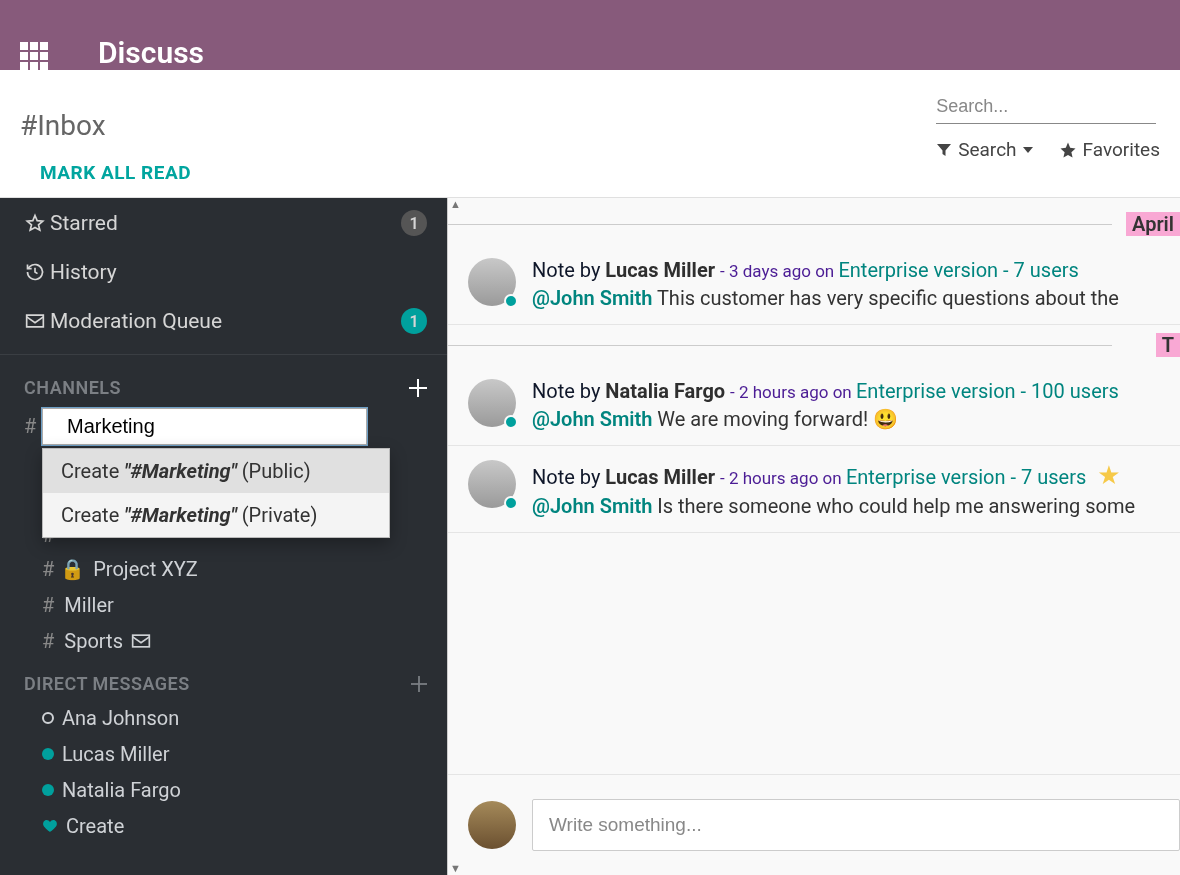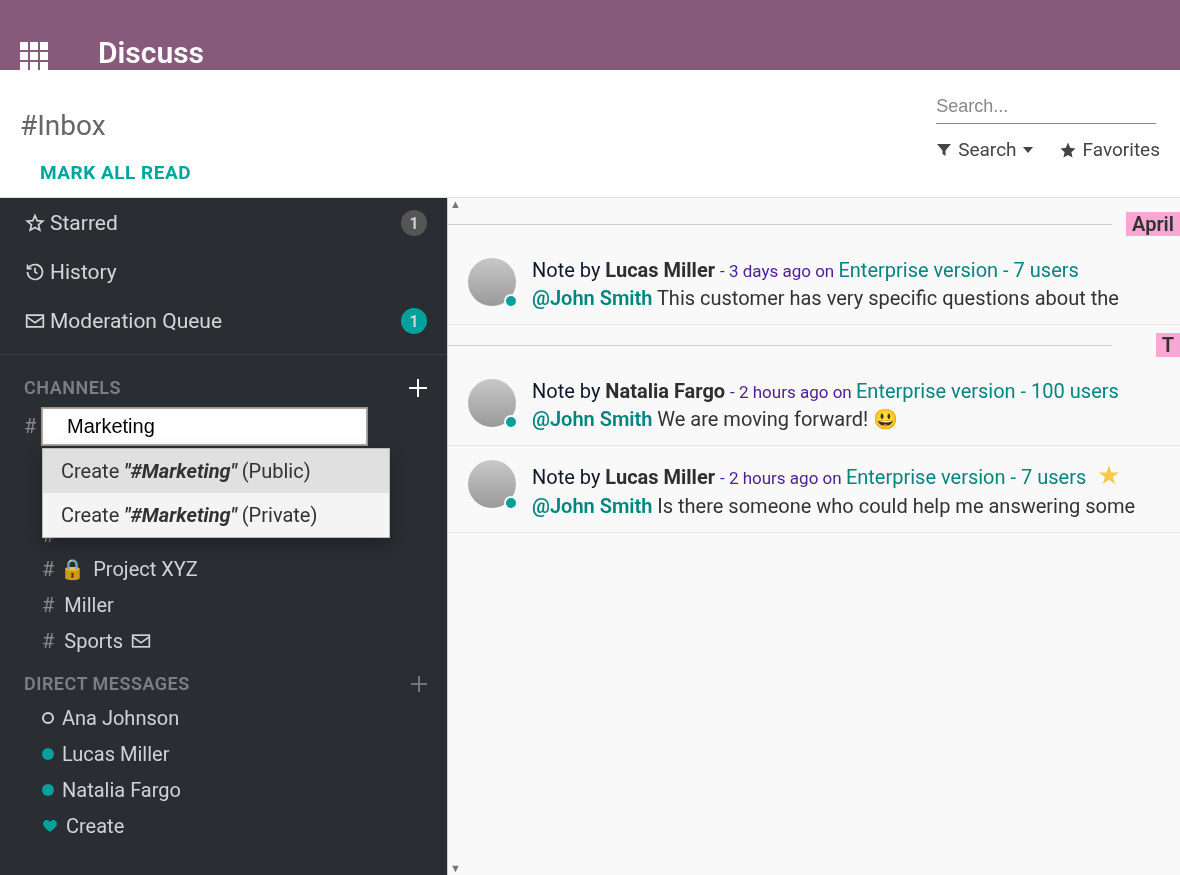--- a/index.html
+++ b/index.html
@@ -276,15 +276,19 @@
             <span class="topic">Enterprise version - 7 users</span>
             <span class="star-icon">★</span>
           </div>
           <div class="msg-line2">
             <span class="mention">@John Smith</span><span> Is there someone who could help me answering some</span>
           </div>
         </div>
       </div>
     </div>
 
+    <div class="composer">
+      <div class="compose-avatar"></div>
+      <input class="compose-input" placeholder="Write something..." style="">
+    </div>
     <span class="scroll-triangle" style="top:auto;bottom:0">▼</span>
   </div>
 </div>
 
 </body></html>

